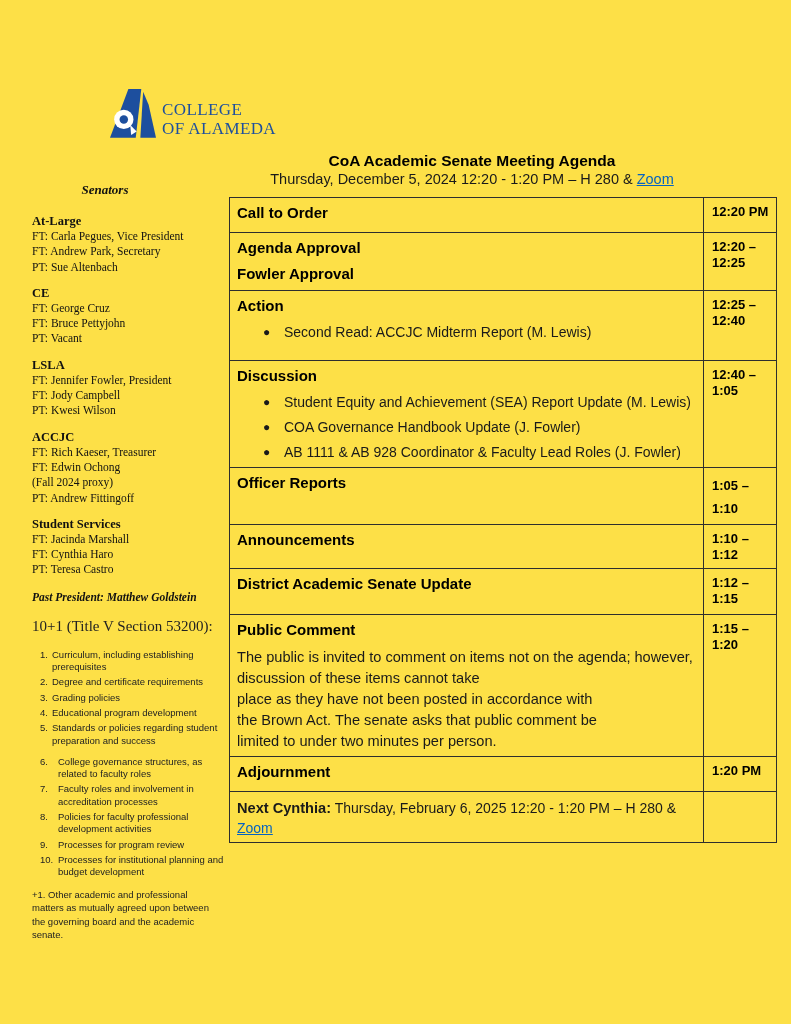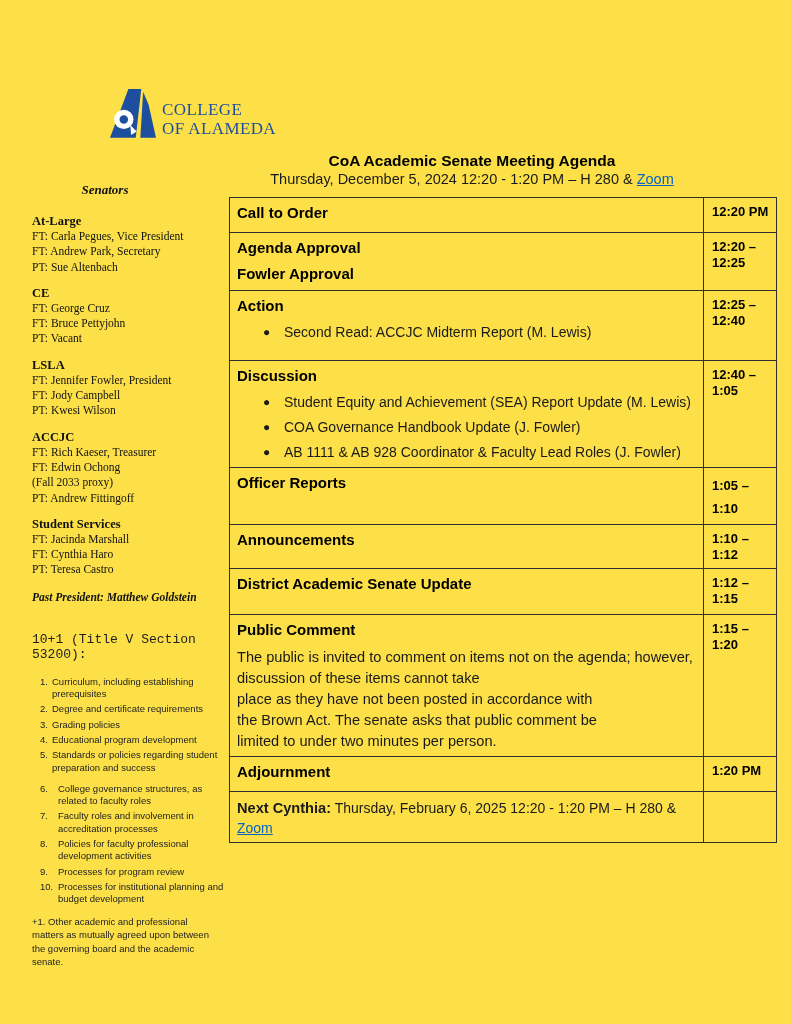--- a/index.html
+++ b/index.html
@@ -19,21 +19,21 @@
   .doc-subtitle { font-size: 14.5px; line-height: 18px; color: #1a1a1a; }
   .doc-link { color: #0563c1; text-decoration: underline; cursor: pointer; }
 
   
   .sidebar { position: absolute; left: 32px; top: 182px; width: 194px; font-family: "Liberation Serif", serif; color: #111; }
   .sb-heading { width: 146px; text-align: center; font-weight: bold; font-style: italic; font-size: 13px; margin-bottom: 15px; }
   .sen-group { margin-bottom: 10px; }
   .sen-group-title { font-weight: bold; font-size: 12.5px; line-height: 16px; }
   .sen-member { font-size: 11.5px; line-height: 15.3px; white-space: pre-line; }
   .past-president { font-style: italic; font-weight: bold; font-size: 11.5px; margin-top: 13px; }
-  .tpo-heading { font-family: Liberation Mono, monospace; font-size: 13px; margin-top: 29px; color: #222; }
+  .tpo-heading { font-family: Liberation Serif, serif; font-size: 15px; margin-top: 15px; color: #222; }
   .tpo-list { margin-top: 14px; font-family: "Liberation Sans", sans-serif; font-size: 9.5px; line-height: 12.3px; color: #222; padding-left: 8px; }
   .tpo-item { display: flex; margin-bottom: 3px; }
   .tpo-item .num { flex: none; min-width: 12px; }
   .tpo-item.wide-gap .num { min-width: 18px; }
   .tpo-item.tpo-gap { margin-top: 9px; }
   .tpo-note { font-family: "Liberation Sans", sans-serif; font-size: 9.5px; line-height: 13.5px; margin-top: 9px; width: 188px; color: #222; }
 
   
   .agenda { position: absolute; left: 229px; top: 197px; width: 547px; border-collapse: collapse; table-layout: fixed; }
   .agenda col.c-item { width: 474px; }
@@ -106,21 +106,21 @@
         <div class="sen-group">
           <div class="sen-group-title">LSLA</div>
           <div class="sen-member">FT: Jennifer Fowler, President</div>
           <div class="sen-member">FT: Jody Campbell</div>
           <div class="sen-member">PT: Kwesi Wilson</div>
         </div>
         <div class="sen-group">
           <div class="sen-group-title">ACCJC</div>
           <div class="sen-member">FT: Rich Kaeser, Treasurer</div>
           <div class="sen-member">FT: Edwin Ochong
-(Fall 2033 proxy)</div>
+(Fall 2024 proxy)</div>
           <div class="sen-member">PT: Andrew Fittingoff</div>
         </div>
         <div class="sen-group">
           <div class="sen-group-title">Student Services</div>
           <div class="sen-member">FT: Jacinda Marshall</div>
           <div class="sen-member">FT: Cynthia Haro</div>
           <div class="sen-member">PT: Teresa Castro</div>
         </div>
       </div>
     <div class="past-president">Past President: Matthew Goldstein</div>

